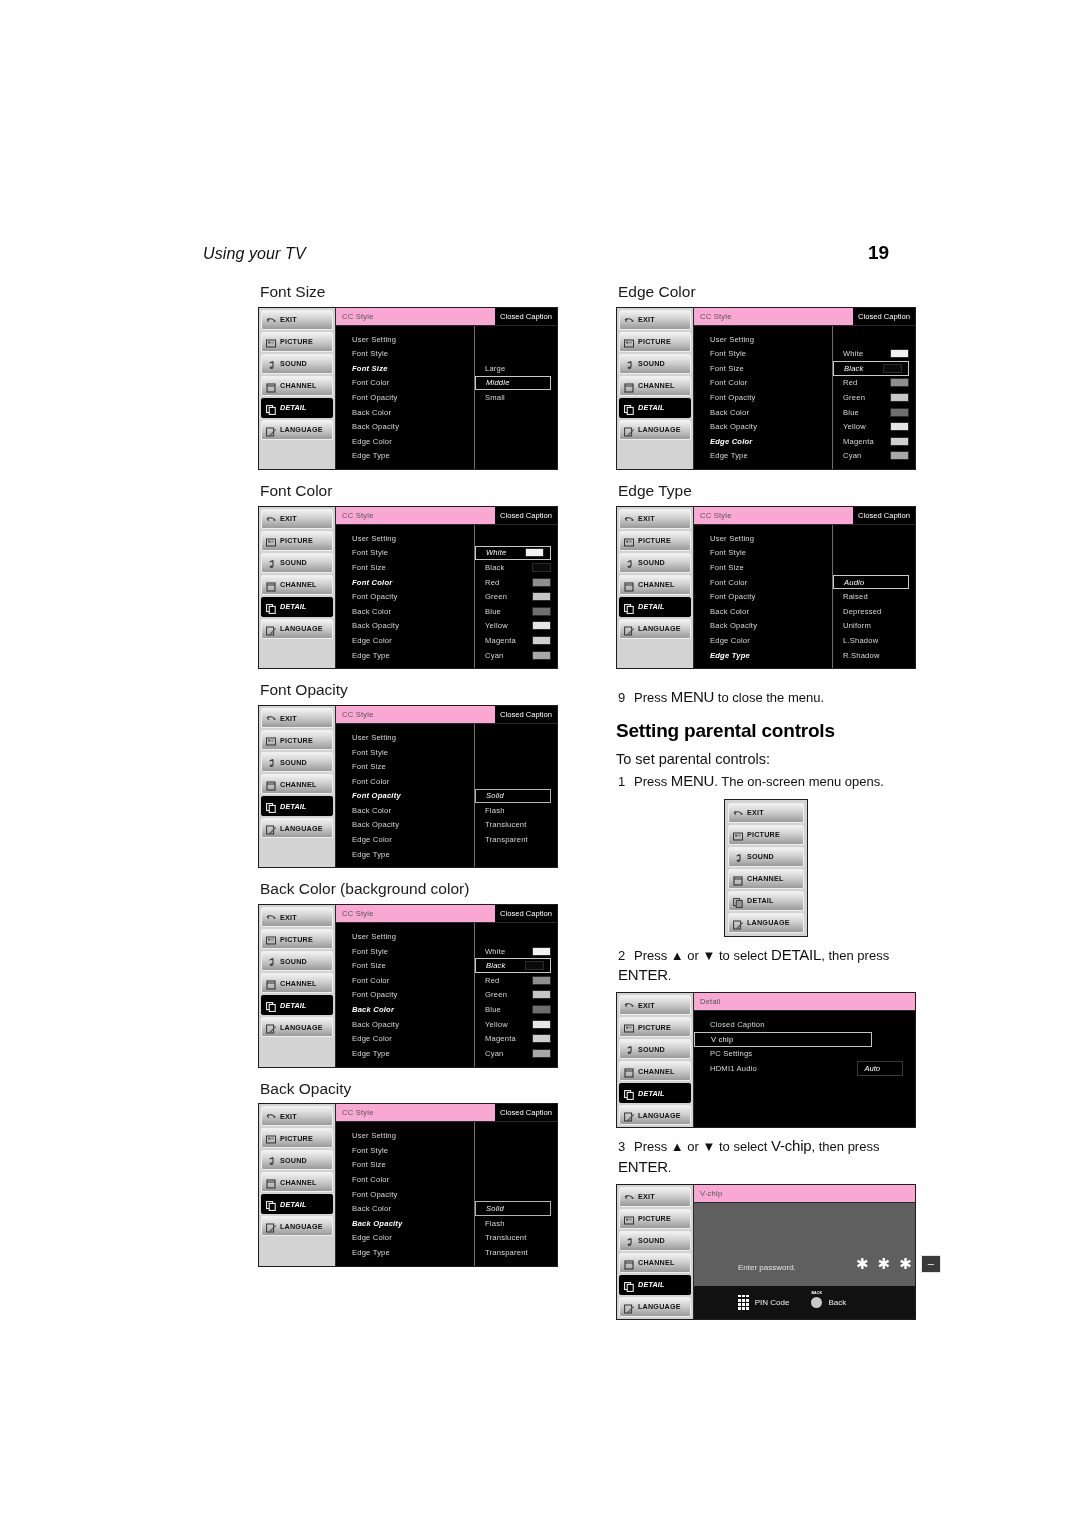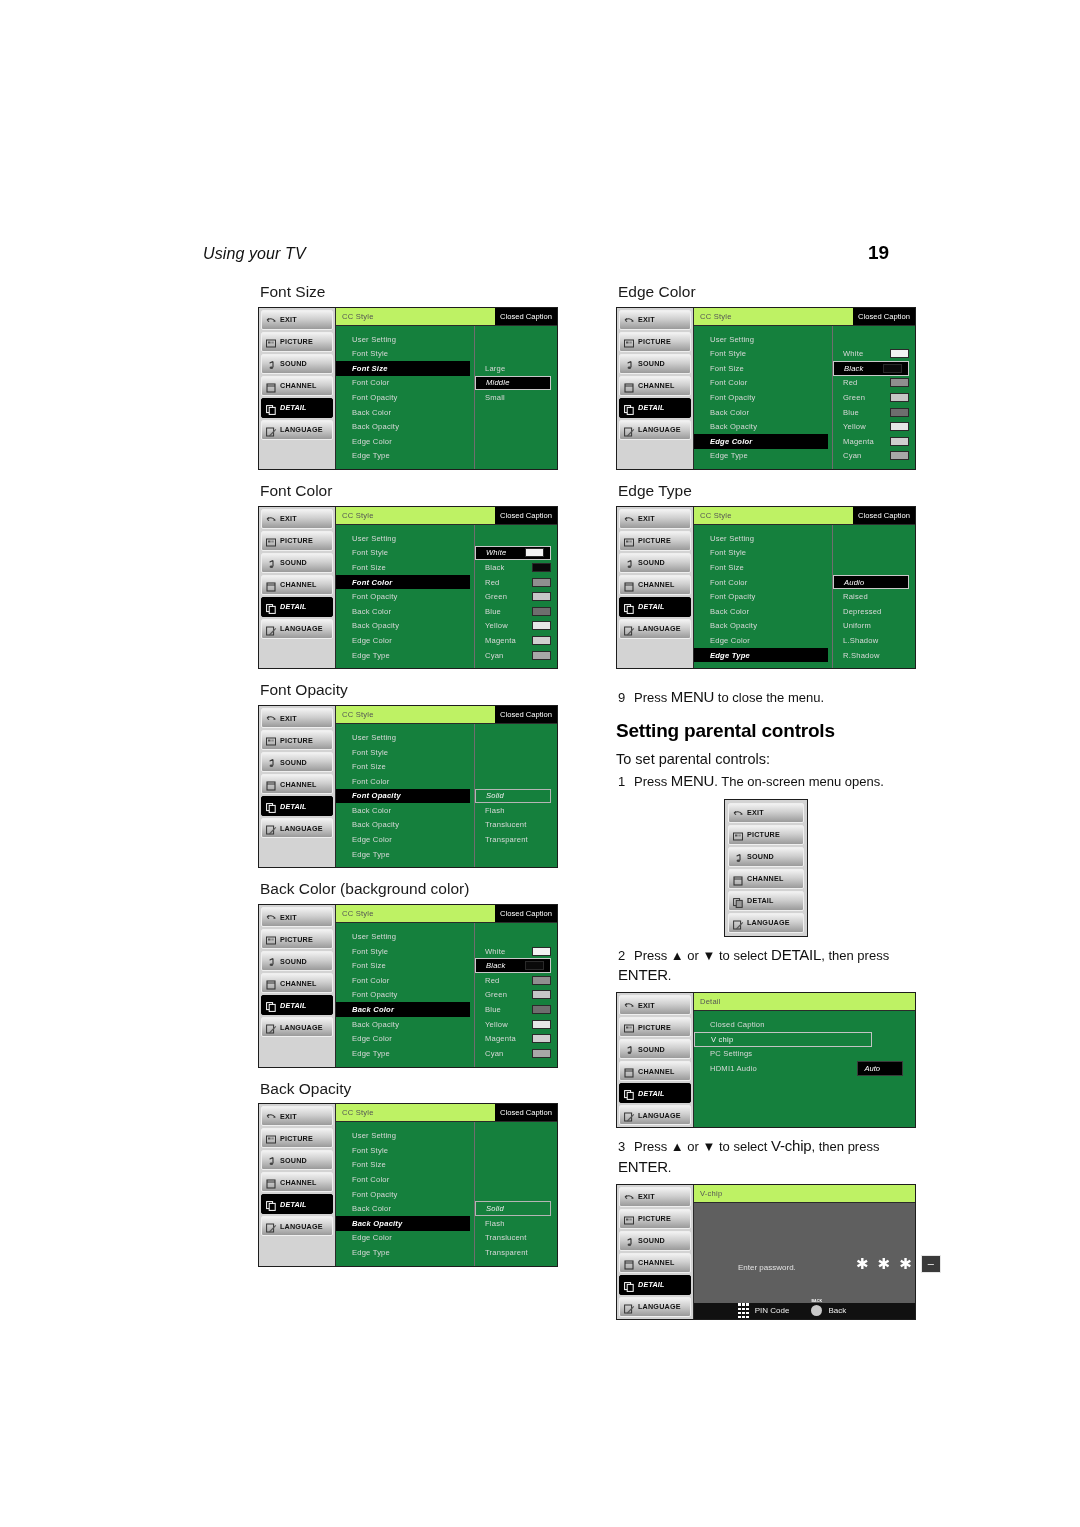--- a/index.html
+++ b/index.html
@@ -27,26 +27,26 @@
   .rail-btn{height:20px;display:flex;align-items:center;gap:3px;padding-left:3px;
             background:linear-gradient(180deg,#f2f2f2 0%,#cfcfcf 45%,#9a9a9a 100%);
             border:1px solid #efefef;border-radius:2px;box-sizing:border-box;}
   .rail-btn.sel{background:#000;border:1px solid #000;}
   .rail-btn .lbl{font-size:7.2px;color:#111;letter-spacing:.2px;white-space:nowrap;font-weight:600;}
   .rail-btn.sel .lbl{color:#fff;font-style:italic;font-weight:700;}
   .rail-btn .ico{width:12px;height:12px;flex:0 0 12px;display:block;}
 
   
   .body{flex:1;display:flex;flex-direction:column;min-width:0;}
-  .titlebar{height:17px;background:#bef264;border-bottom:1px solid #2b2b2b;position:relative;
+  .titlebar{height:17px;background:#f9a8d4;border-bottom:1px solid #2b2b2b;position:relative;
             display:flex;align-items:center;}
   .titlebar .t{font-size:7.6px;color:#555;padding-left:6px;letter-spacing:.2px;}
   .titlebar .tag{position:absolute;right:0;top:0;height:17px;background:#000;color:#fff;
                  font-size:7.6px;display:flex;align-items:center;padding:0 5px;white-space:nowrap;}
-  .panes{flex:1;display:flex;background:#15803d;}
+  .panes{flex:1;display:flex;background:#000000;}
   .pane-l{width:138px;flex:0 0 138px;padding:6px 0 6px 0;border-right:1px solid #6e6e6e;}
   .pane-r{flex:1;padding:6px 0 6px 0;}
 
   .row{height:14.6px;display:flex;align-items:center;font-size:7.6px;color:#d8d8d8;
        padding-left:16px;letter-spacing:.2px;box-sizing:border-box;}
   .pane-l .row{margin-right:4px;}
   .row.hl{background:#000;color:#fff;font-style:italic;font-weight:600;}
   .pane-r .row{padding-left:10px;padding-right:6px;justify-content:space-between;}
   .pane-r .row.box{border:1px solid #c9c9c9;background:#000;color:#fff;font-style:italic;
                    margin-right:6px;box-sizing:border-box;}
@@ -66,21 +66,21 @@
                       width:178px;box-sizing:border-box;}
   .valbox{position:absolute;right:12px;top:50px;background:#000;color:#fff;font-style:italic;
           font-size:7.6px;padding:2px 22px 2px 6px;border:1px solid #3a3a3a;}
 
   .vchip-area{flex:1;position:relative;background:#5f5f5f;}
   .vchip-prompt{position:absolute;left:44px;top:60px;font-size:8px;color:#e2e2e2;}
   .stars{position:absolute;left:162px;top:52px;display:flex;align-items:center;gap:9px;}
   .star{font-size:15px;color:#fff;line-height:1;}
   .dashbox{width:18px;height:16px;border:1px solid #e6e6e6;background:#3a3a3a;color:#fff;
            display:flex;align-items:center;justify-content:center;font-size:11px;line-height:1;}
-  .vchip-bar{position:absolute;left:0;right:0;bottom:0;height:16px;background:#111;
+  .vchip-bar{position:absolute;left:0;right:0;bottom:0;height:33px;background:#111;
              display:flex;align-items:center;gap:6px;padding-left:44px;}
   .vchip-bar .lab{font-size:8px;color:#efefef;}
   .keypad{display:grid;grid-template-columns:repeat(3,2.5px);grid-template-rows:repeat(4,2.5px);
           gap:1.6px;}
   .keypad i{display:block;width:2.5px;height:2.5px;background:#fff;}
   .backbtn{width:11px;height:11px;border-radius:50%;background:#c9c9c9;position:relative;}
   .backbtn::after{content:"BACK";position:absolute;left:0;top:-6px;font-size:3.6px;color:#fff;
                   font-weight:bold;letter-spacing:.1px;}
 
   

